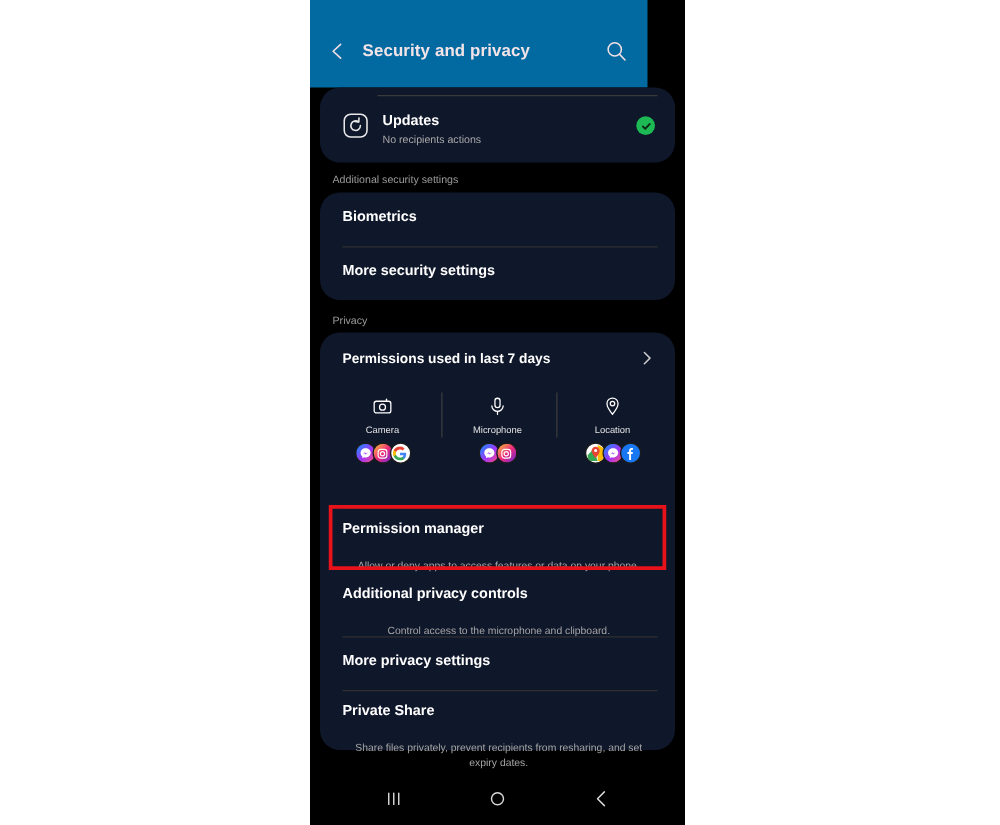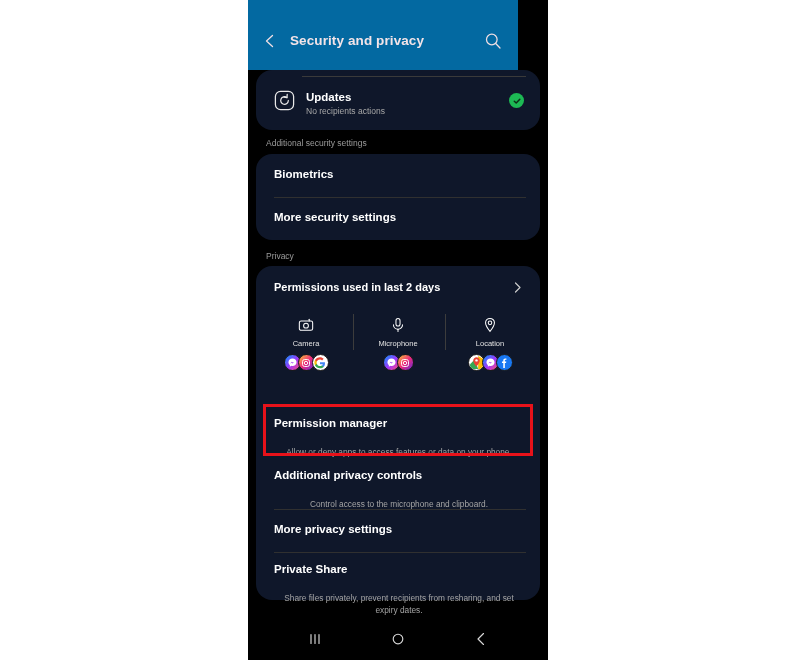--- a/index.html
+++ b/index.html
@@ -354,21 +354,21 @@
       <div class="simple-row" style="top:43px;">
         <div class="row-title">More security settings</div>
       </div>
     </div>
 
     <div class="section-label" id="label-privacy">Privacy</div>
 
     <div class="card" id="card-privacy">
 
       <div class="perm-header">
-        <div class="perm-title">Permissions used in last 2 days</div>
+        <div class="perm-title">Permissions used in last 7 days</div>
         <div class="perm-chevron">
           <svg width="13" height="13" viewBox="0 0 13 13">
             <path d="M4.5 2 L9 6.5 L4.5 11" fill="none" stroke="#cccccc" stroke-width="1.2" stroke-linecap="round" stroke-linejoin="round"></path>
           </svg>
         </div>
       </div>
 
       <div class="perm-cols">
         <div class="perm-sep perm-sep-0"></div>
         <div class="perm-sep perm-sep-1"></div>

